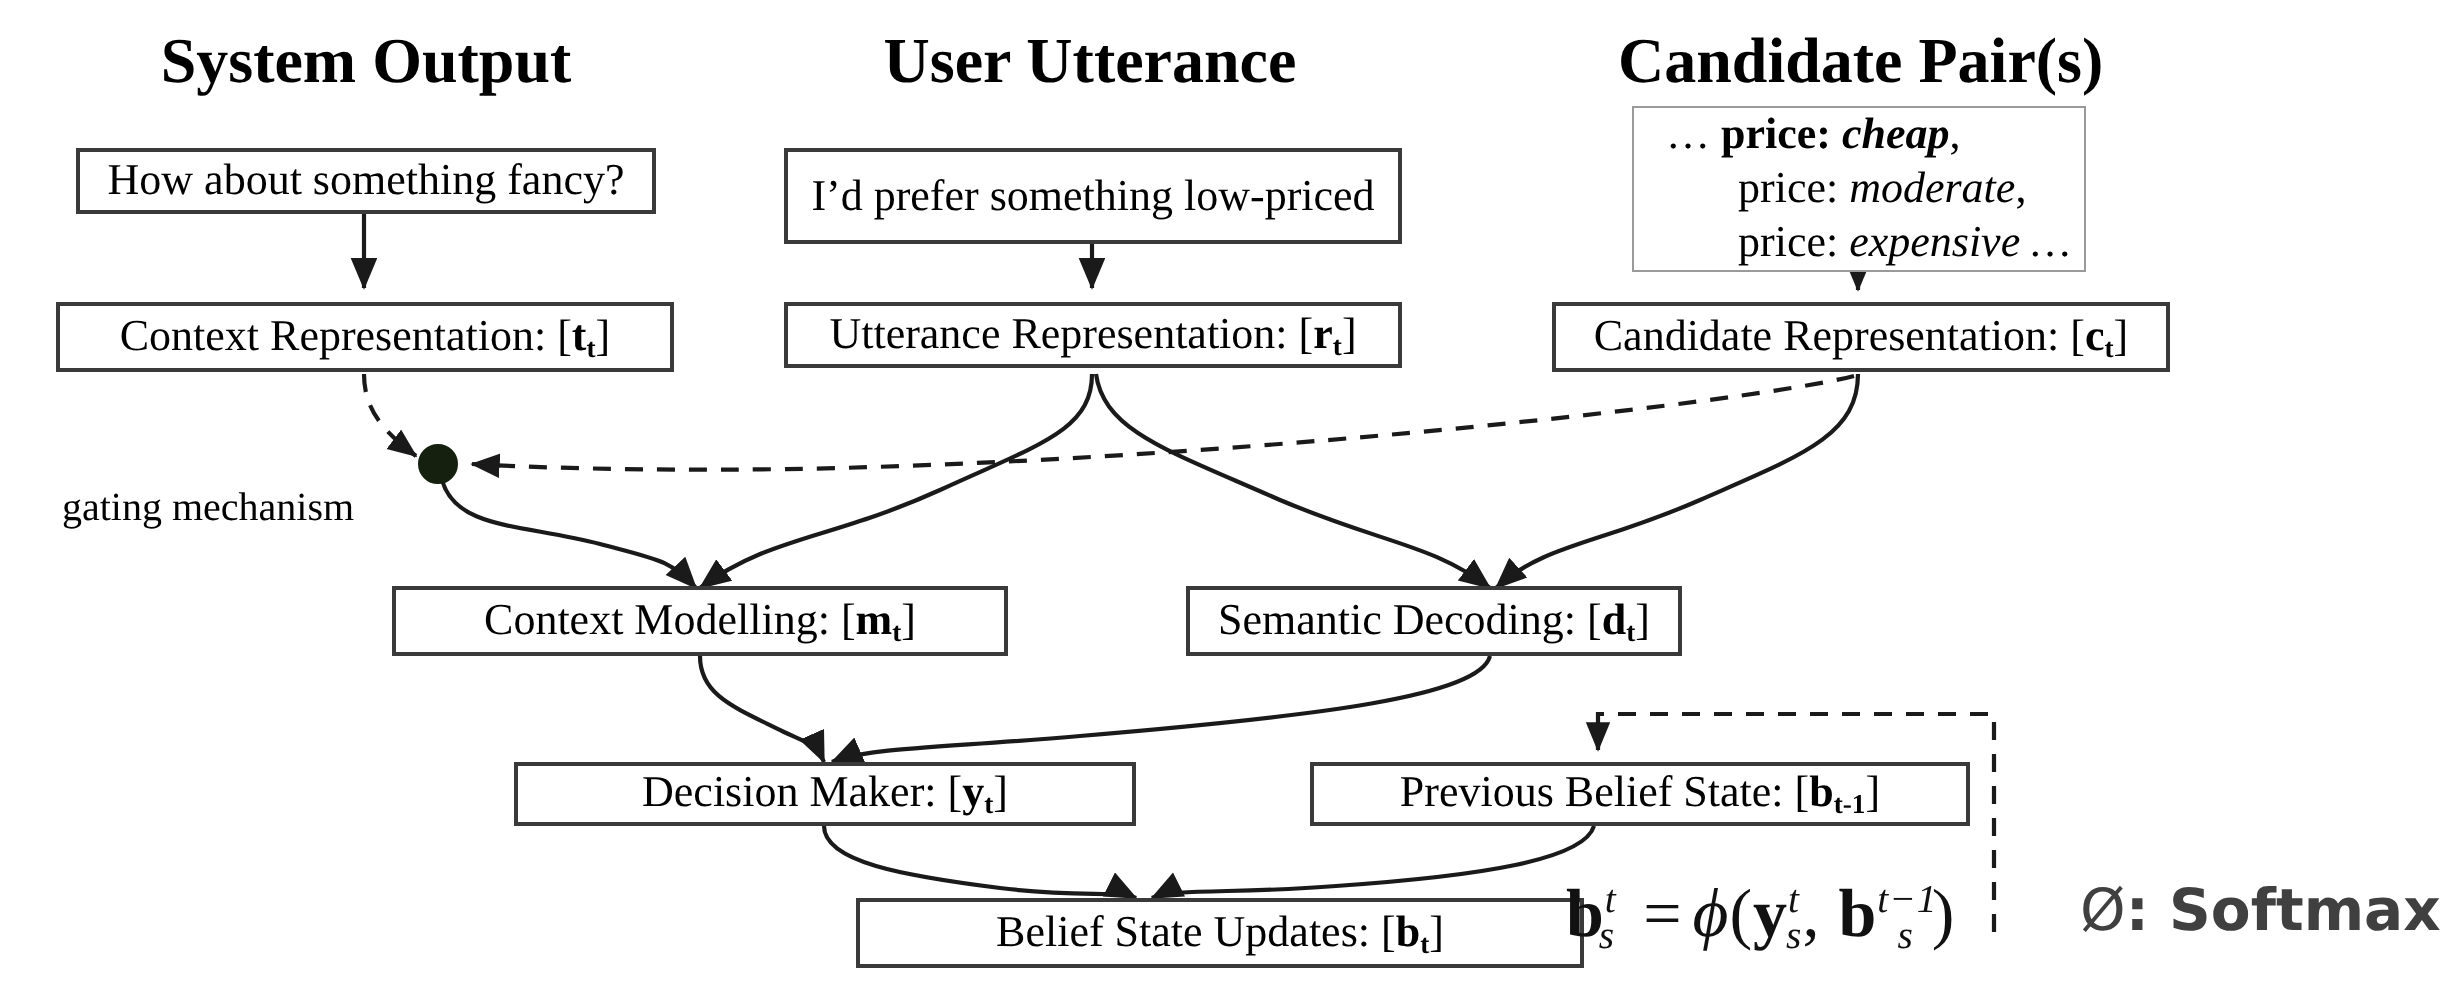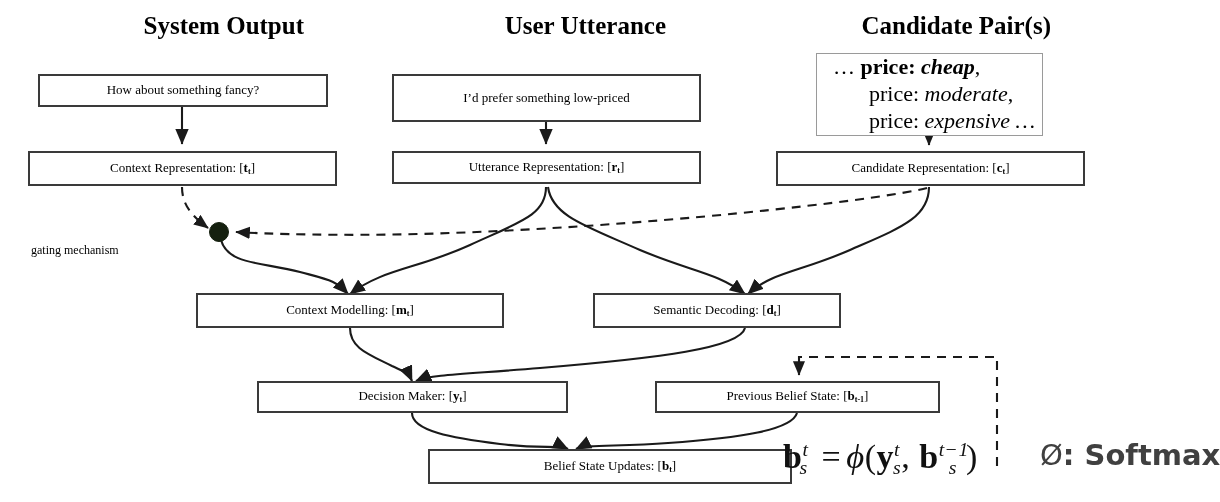--- a/index.html
+++ b/index.html
@@ -20,33 +20,33 @@
     position: absolute;
     left: 0; top: 0;
     width: 1220px;
     height: 502px;
     pointer-events: none;
   }
   .col-title {
     position: absolute;
     font-family: "Liberation Serif", "DejaVu Serif", serif;
     font-weight: bold;
-    font-size: 25px;
-    color: #000000;
-    white-space: nowrap;
-    text-align: right;
+    font-size: 32px;
+    color: #000000;
+    white-space: nowrap;
+    text-align: center;
     letter-spacing: 0px;
   }
   .node {
     position: absolute;
     box-sizing: border-box;
     border: 2px solid #3a3a3a;
     background: #ffffff;
     color: #000000;
-    font-size: 13px;
+    font-size: 22px;
     display: flex;
     align-items: center;
     justify-content: center;
     text-align: center;
     white-space: nowrap;
     line-height: 1.1;
   }
   .cand-box {
     position: absolute;
     box-sizing: border-box;
@@ -67,21 +67,21 @@
   .i { font-style: italic; }
   .bi { font-weight: bold; font-style: italic; }
   sub.v {
     font-size: 0.62em;
     vertical-align: -0.25em;
     font-weight: bold;
   }
   .vecb { font-weight: bold; }
   .gating-label {
     position: absolute;
-    font-size: 12px;
+    font-size: 20px;
     color: #000000;
     white-space: nowrap;
   }
   .formula {
     position: absolute;
     color: #111111;
     font-family: "Liberation Serif", "DejaVu Serif", serif;
     font-size: 34px;
     white-space: nowrap;
     letter-spacing: 0.5px;
@@ -216,21 +216,21 @@
       <span>Semantic Decoding: [</span><span class="vecb">d</span><sub class="v">t</sub><span>]</span>
     </span>
   </div>
 
   <div class="node" style="left:257px; top:381px; width:311px; height:32px;">
     <span>
       <span>Decision Maker: [</span><span class="vecb">y</span><sub class="v">t</sub><span>]</span>
     </span>
   </div>
 
-  <div class="node" style="left:655px; top:381px; width:285px; height:32px;">
+  <div class="node" style="left:655px; top:381px; width:330px; height:32px;">
     <span>
       <span>Previous Belief State: [</span><span class="vecb">b</span><sub class="v">t-1</sub><span>]</span>
     </span>
   </div>
 
   <div class="node" style="left:428px; top:449px; width:364px; height:35px;">
     <span>
       <span>Belief State Updates: [</span><span class="vecb">b</span><sub class="v">t</sub><span>]</span>
     </span>
   </div>

